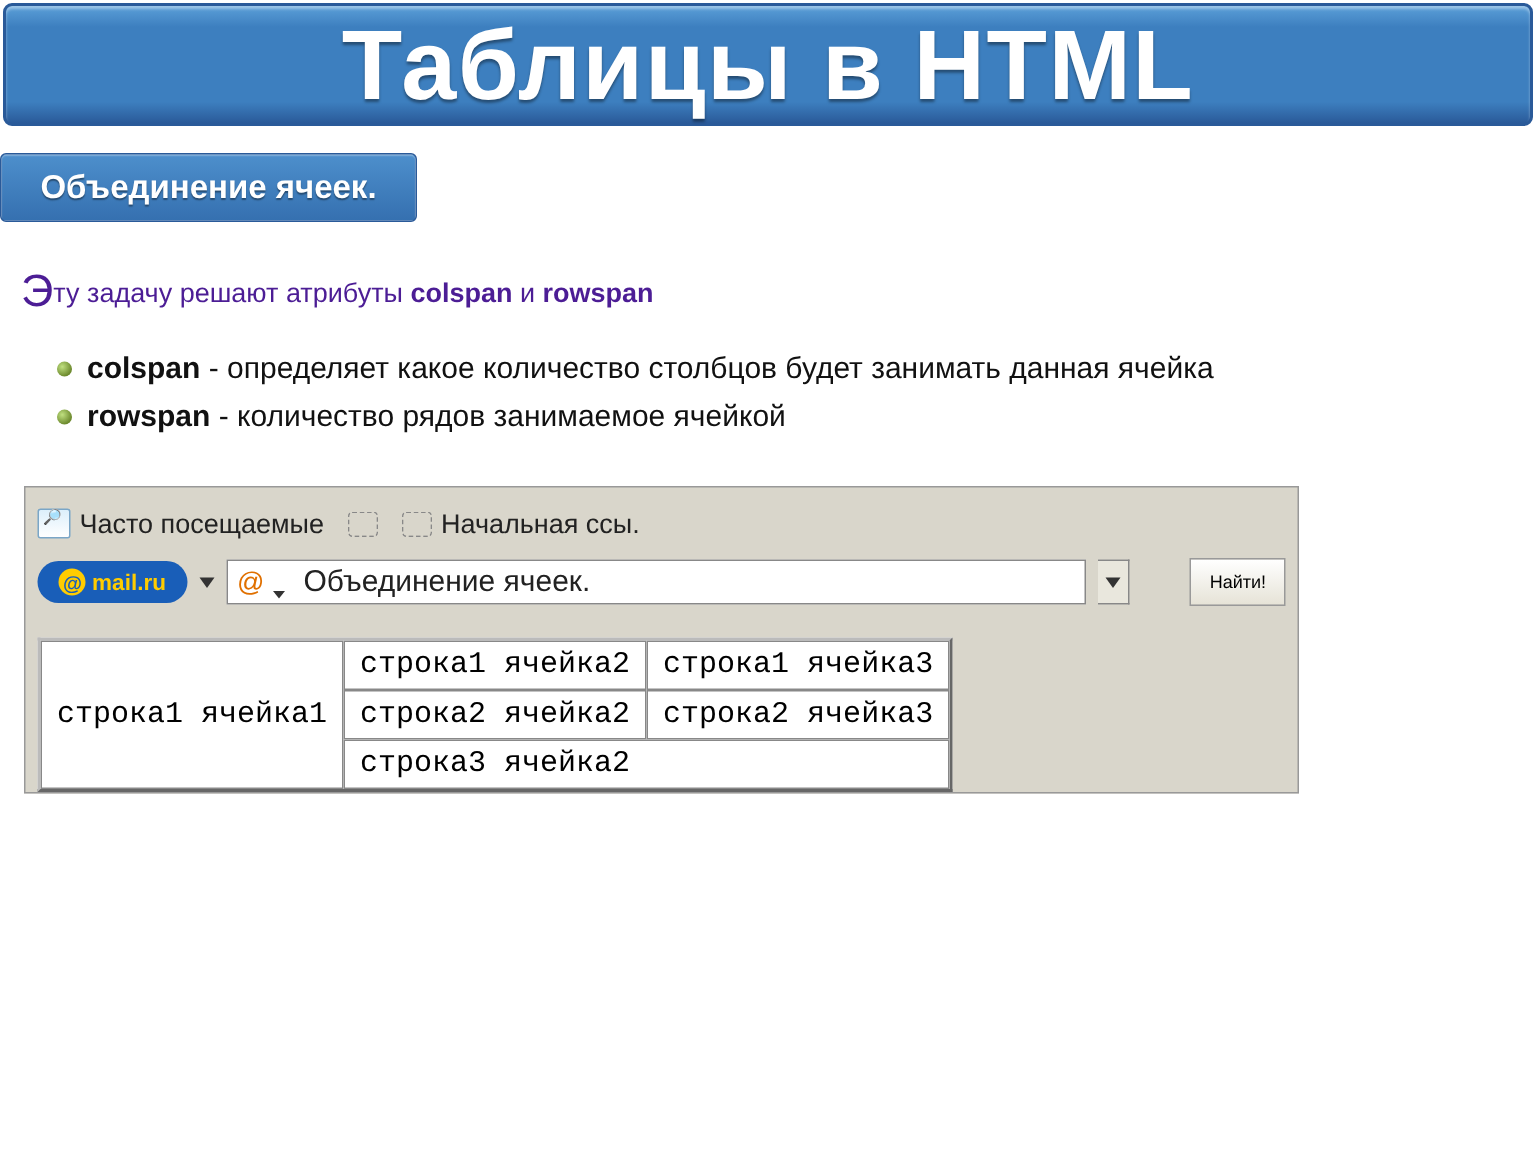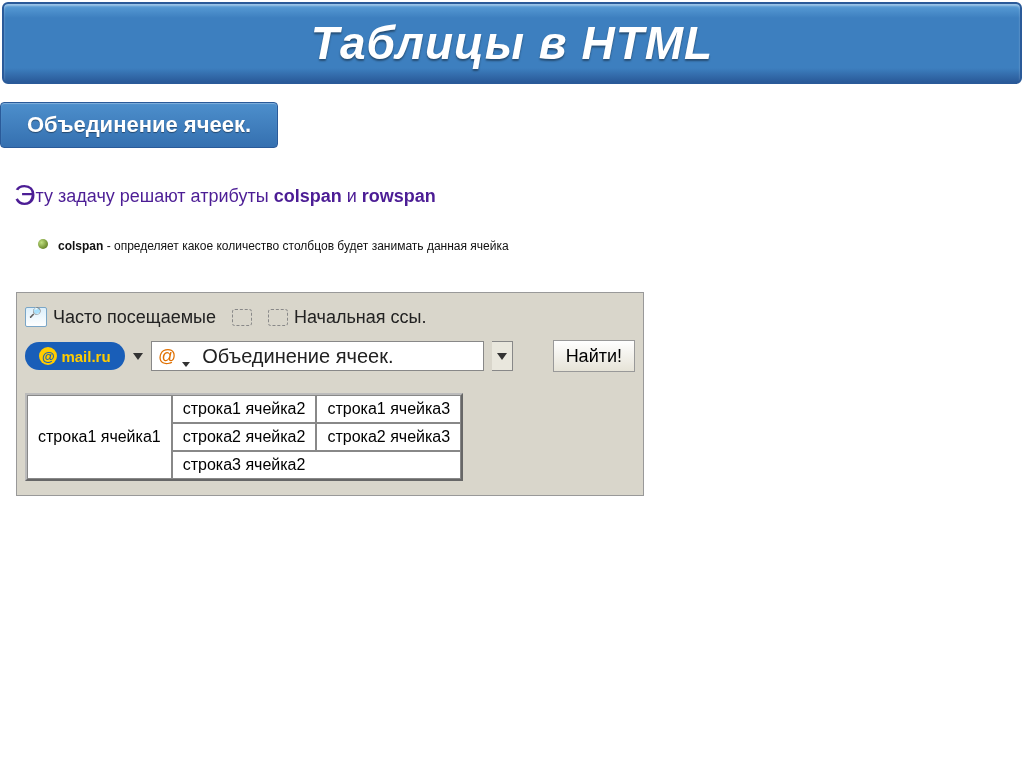--- a/index.html
+++ b/index.html
@@ -5,82 +5,83 @@
   html,body{margin:0;padding:0;width:1024px;height:767px;font-family:Arial,Helvetica,sans-serif;background:#fff;overflow:hidden;}
   .title-bar{
     height:78px;
     background:linear-gradient(to bottom,#5b9fd8 0%,#3d7fbf 18%,#3d7fbf 82%,#2a5a99 100%);
     border:2px solid #2a5a99;
     border-radius:6px;
     box-shadow:inset 0 2px 2px rgba(255,255,255,.4);
     display:flex;align-items:center;justify-content:center;
     margin:2px 2px 0 2px;
   }
-  .title-bar .t{color:#fff;font-size:46px;font-weight:bold;text-shadow:0 2px 2px rgba(0,0,0,.4);letter-spacing:1px;font-style:italic;}
+  .title-bar .t{color:#fff;font-size:66px;font-weight:bold;text-shadow:0 2px 2px rgba(0,0,0,.4);letter-spacing:1px;}
   .subtitle-bar{
     margin-top:18px;
     width:276px;height:44px;
     background:linear-gradient(to bottom,#4d8fcc 0%,#3570b0 100%);
     border:1px solid #2a5a99;border-radius:4px;
     display:flex;align-items:center;justify-content:center;
     box-shadow:inset 0 1px 1px rgba(255,255,255,.3);
   }
   .subtitle-bar .s{color:#fff;font-size:22px;font-weight:bold;text-shadow:0 1px 1px rgba(0,0,0,.4);}
   .para{margin:30px 0 18px 14px;font-size:18px;color:#4c1d95;}
   .para .drop{font-size:30px;vertical-align:-3px;}
   .para b{font-weight:bold;}
   ul.attrs{list-style:none;margin:10px 0 0 38px;padding:0;}
-  ul.attrs li{font-size:12px;line-height:32px;color:#111;}
+  ul.attrs li{font-size:20px;line-height:32px;color:#111;}
   ul.attrs li::before{content:"";display:inline-block;width:10px;height:10px;border-radius:50%;
     background:radial-gradient(circle at 35% 35%,#c0e080 0%,#6d8a2e 70%);margin-right:10px;vertical-align:1px;}
   ul.attrs b{font-weight:bold;}
 
   .browser-box{
     margin:30px 0 0 16px;
-    width:628px;
+    width:850px;
     background:#d9d6cb;
     border:1px solid #999;
-    padding:10px 8px 14px 8px;
+    padding:10px 8px 0 8px;
     box-sizing:border-box;
     font-family:Tahoma,Arial,sans-serif;
   }
   .bm-row{display:flex;align-items:center;height:28px;gap:6px;font-size:18px;color:#222;}
   .bm-row .folder{width:20px;height:18px;border:1px solid #7aa6c7;background:linear-gradient(#dceffb,#fff);border-radius:2px;position:relative;}
   .bm-row .folder::after{content:"🔎";position:absolute;left:3px;top:-1px;font-size:10px;color:#5b8ab0;}
   .bm-row .box{width:18px;height:15px;border:1px dashed #888;border-radius:3px;display:inline-block;margin-left:10px;}
   .toolbar-row{display:flex;align-items:center;height:34px;margin-top:8px;gap:8px;}
   .mail-logo{width:100px;height:28px;border-radius:14px;background:#195eb8;color:#ffcc00;display:flex;align-items:center;justify-content:center;font-size:15px;font-weight:bold;}
   .mail-logo .at{background:#ffcc00;color:#195eb8;border-radius:50%;width:18px;height:18px;display:inline-flex;align-items:center;justify-content:center;margin-right:4px;font-size:13px;}
   .drop-tri{width:0;height:0;border-left:5px solid transparent;border-right:5px solid transparent;border-top:7px solid #333;}
   .search-box{flex:1;height:28px;background:#fff;border:1px solid #888;display:flex;align-items:center;padding:0 6px;gap:6px;font-size:20px;color:#222;position:relative;}
   .search-box .at2{color:#e07000;font-size:18px;}
   .search-box .drop-tri{position:absolute;left:30px;top:20px;border-top-width:5px;border-left-width:4px;border-right-width:4px;}
   .search-drop{width:20px;height:28px;background:#e9e7dd;border:1px solid #888;border-left:none;display:flex;align-items:center;justify-content:center;}
-  .find-btn{height:30px;padding:0 12px;background:linear-gradient(#fff,#e6e3d7);border:1px solid #999;font-size:18px;cursor:default;display:flex;align-items:center;margin-left:32px;}
+  .find-btn{height:30px;padding:0 12px;background:linear-gradient(#fff,#e6e3d7);border:1px solid #999;font-size:12px;cursor:default;display:flex;align-items:center;margin-left:32px;}
 
   .ex-table{margin:20px 0 0 0;border-collapse:separate;border-spacing:0;border:2px outset #bbb;background:#fff;}
-  .ex-table td{border:1px solid #888;font-family:Liberation Sans, sans-serif;font-size:16px;padding:4px 10px;background:#fff;}
+  .ex-table td{border:1px solid #888;font-family:Liberation Mono, monospace;font-size:20px;padding:4px 10px;background:#fff;}
 </style>
 </head>
 <body>
 
 <div class="title-bar">
   <span class="t">Таблицы в HTML</span>
 </div>
 
 <div class="subtitle-bar">
   <span class="s">Объединение ячеек.</span>
 </div>
 
 <p class="para">
   <span class="drop">Э</span><span>ту задачу решают атрибуты </span><b>colspan</b><span> и </span><b>rowspan</b>
 </p>
 
 <ul class="attrs">
   <li><b>colspan</b><span> - определяет какое количество столбцов будет занимать данная ячейка</span></li>
+  <li><b>rowspan</b><span> - количество рядов занимаемое ячейкой</span></li>
 </ul>
 
 <div class="browser-box">
   <div class="bm-row">
     <span class="folder"></span>
     <span>Часто посещаемые</span>
     <span class="box"></span>
     <span class="box"></span>
     <span>Начальная ссы.</span>
   </div>

